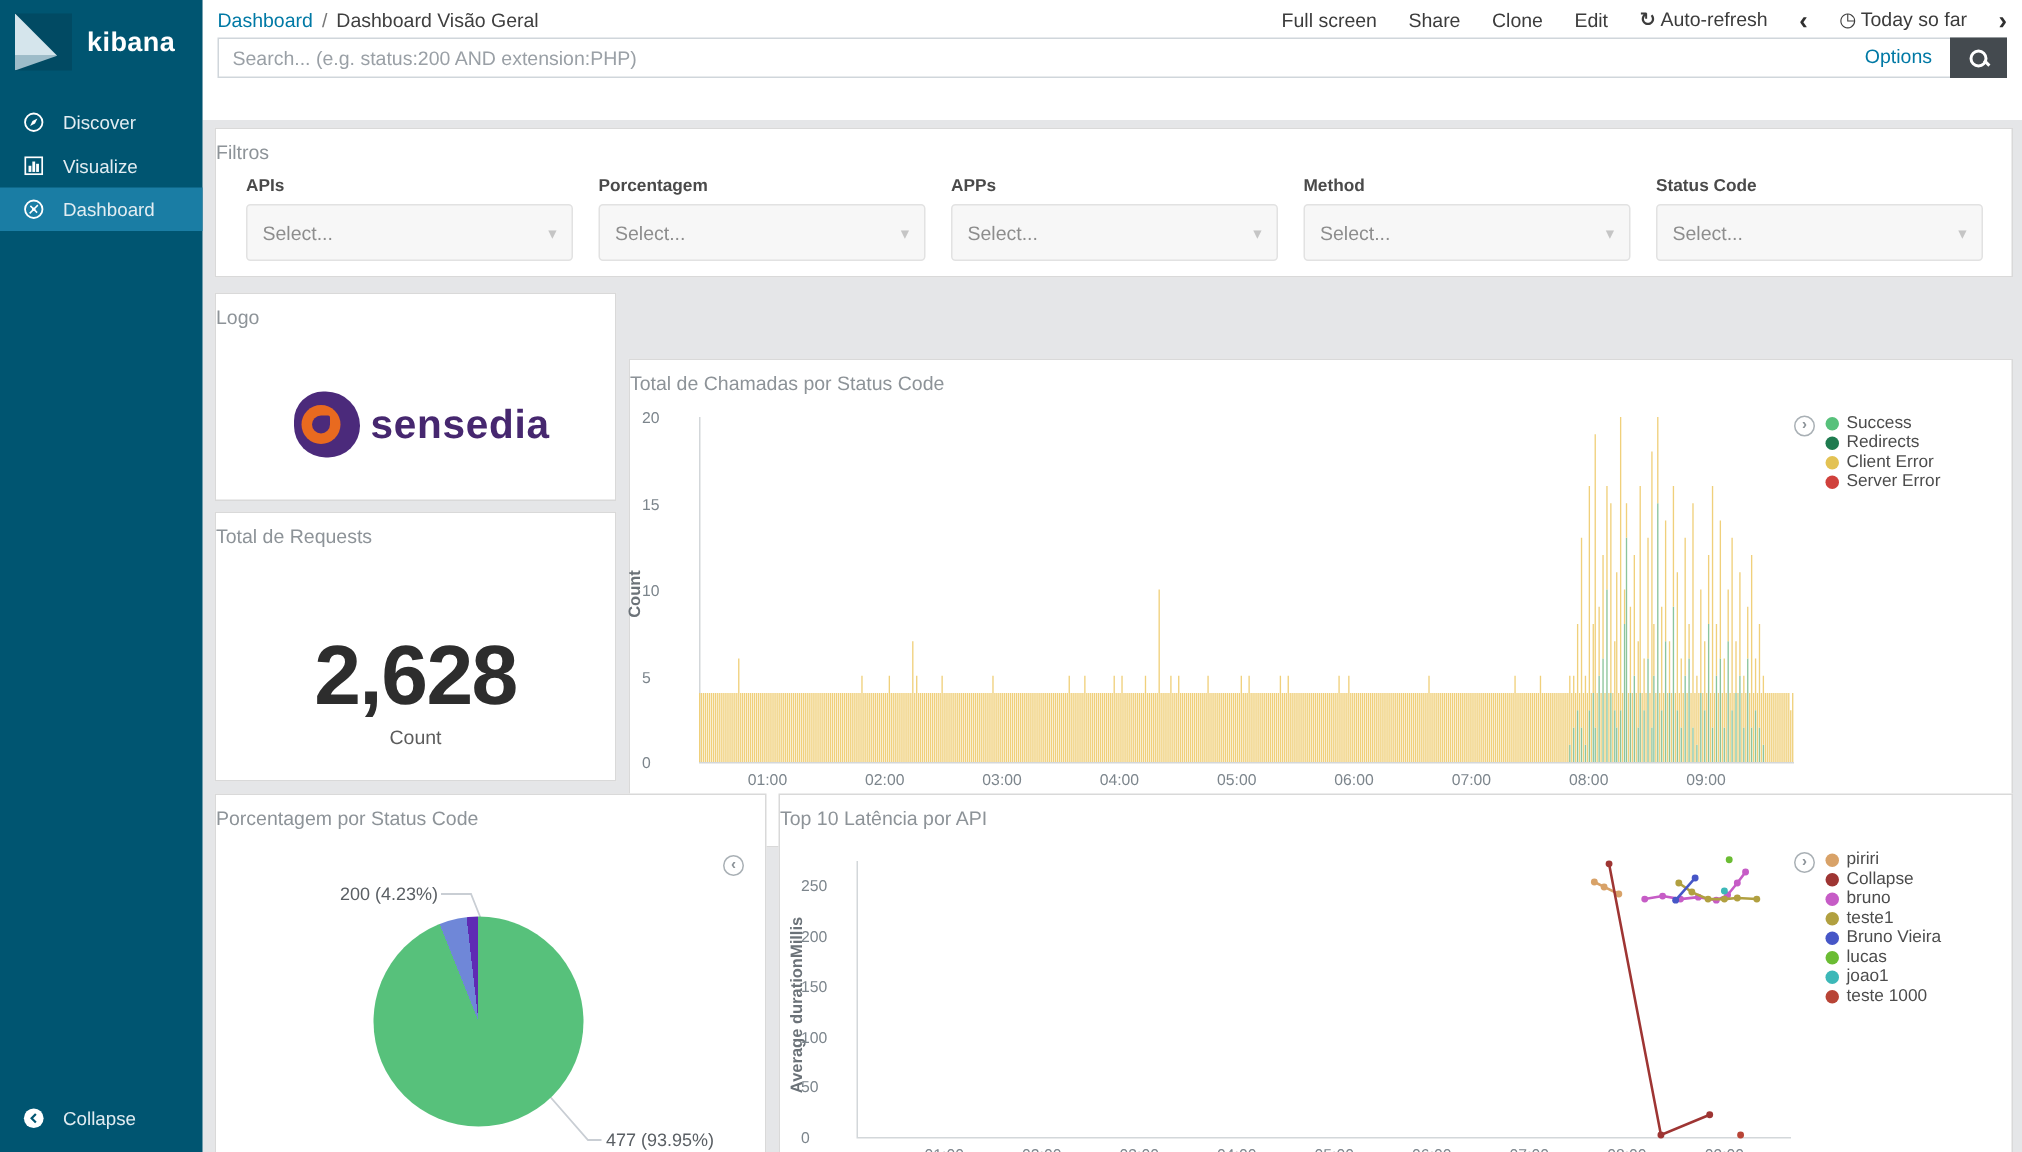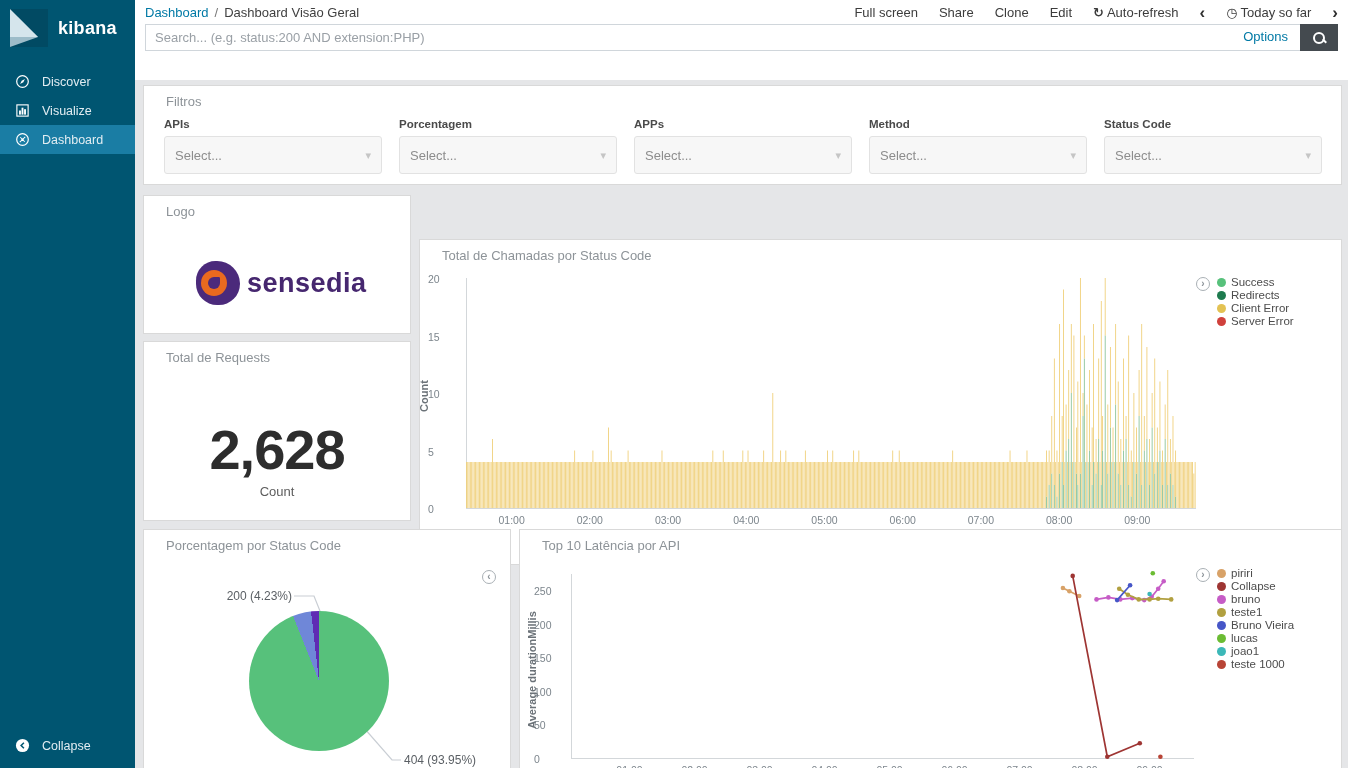--- a/index.html
+++ b/index.html
@@ -52,21 +52,21 @@
   .mag::after { content:""; position:absolute; left:10px; top:9px; width:5px; height:2px;
                 background:#fff; transform:rotate(45deg); }
 
   .filter-row { position:absolute; left:0; top:56px; width:100%; height:24px; background:#fff;
                 border-bottom:1px solid #d8dbde; padding:4px 10px; font-size:12px; }
   .add-filter { color:#0079a5; cursor:pointer; }
   .add-filter b { font-weight:bold; }
 
   
   .panel { position:absolute; background:#fff; border:1px solid #d9d9d9; }
-  .panel-title { color:#8d9398; font-size:13px; padding:8px 0 0 22px; white-space:nowrap; overflow:hidden; }
+  .panel-title { color:#8d9398; font-size:13px; padding:8px 0 0 0; white-space:nowrap; overflow:hidden; }
 
   #panel-filtros  { left:8px;  top:85px;  width:1199px; height:100px; }
   #panel-logo     { left:8px;  top:195px; width:268px;  height:139px; }
   #panel-requests { left:8px;  top:341px; width:268px;  height:180px; }
   #panel-bar      { left:284px; top:195px; width:923px; height:326px;margin-top:44px; }
   #panel-pie      { left:8px;  top:529px; width:368px;  height:271px; }
   #panel-line     { left:384px; top:529px; width:823px; height:271px; }
 
   
   .filter-block { position:absolute; top:32px; width:218px; }
@@ -915,21 +915,21 @@
 
   <div class="panel" id="panel-pie">
     <div class="panel-title">Porcentagem por Status Code</div>
     <div class="legend-toggle" style="left:338px; top:40px;">‹</div>
     <svg id="pie-leaders" width="368" height="271">
       <polyline points="150,66 170,66 178,86" fill="none" stroke="#c9ced4" stroke-width="1.2"></polyline>
       <polyline points="206,182 248,230 257,230" fill="none" stroke="#c9ced4" stroke-width="1.2"></polyline>
     </svg>
     <div class="pie" id="pie-disc" style="background: conic-gradient(rgb(87, 193, 123) 0deg, rgb(87, 193, 123) 338.22deg, rgb(111, 135, 216) 338.22deg, rgb(111, 135, 216) 353.45deg, rgb(95, 43, 180) 353.45deg, rgb(95, 43, 180) 360deg);"></div>
     <div class="pie-label" style="left:48px; top:59px; width:100px; text-align:right;">200 (4.23%)</div>
-    <div class="pie-label" style="left:260px; top:223px;">404 (93.95%)</div>
+    <div class="pie-label" style="left:260px; top:223px;">477 (93.95%)</div>
   </div>
 
   <div class="panel" id="panel-line">
     <div class="panel-title">Top 10 Latência por API</div>
     <div class="ylab" style="left:-47px; top:134px;">Average durationMillis</div>
     <div id="line-yticks">
         <div class="ytick" style="left: 14px; top: 223px;">0</div>
         <div class="ytick" style="left: 14px; top: 189.4px;">50</div>
         <div class="ytick" style="left: 14px; top: 155.8px;">100</div>
         <div class="ytick" style="left: 14px; top: 122.2px;">150</div>

